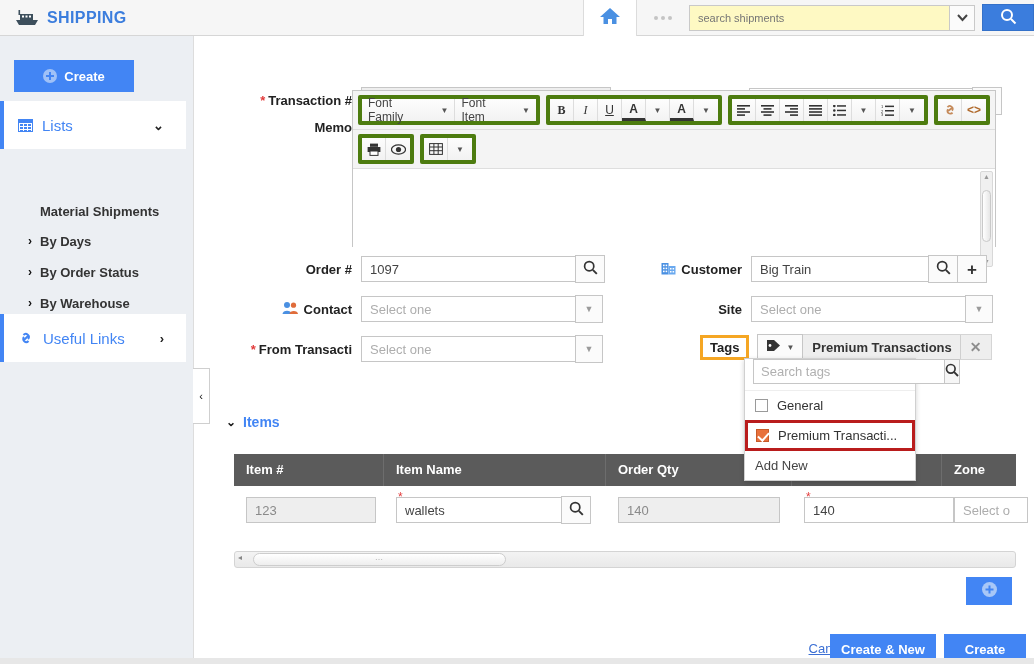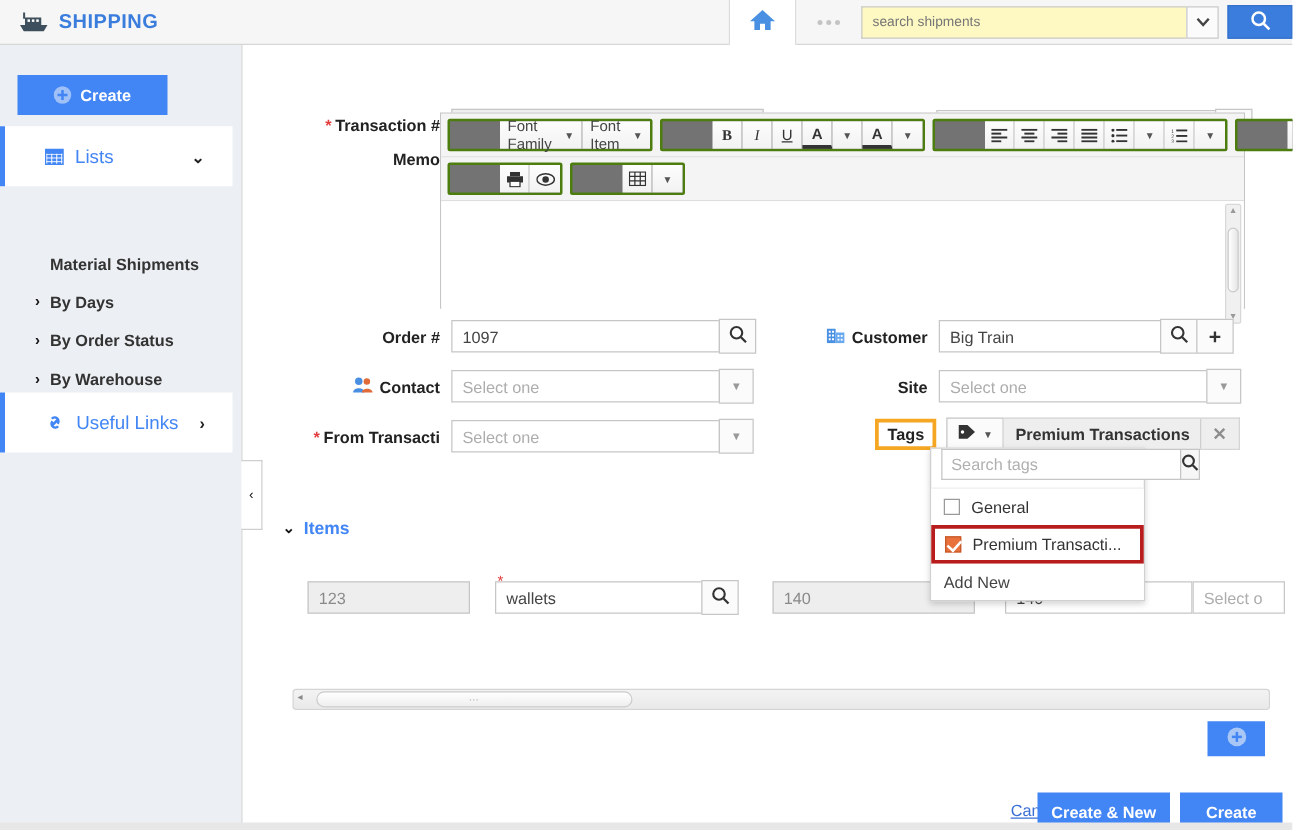--- a/index.html
+++ b/index.html
@@ -65,21 +65,21 @@
   }
   .plus-circ:before, .plus-circ:after {
     content:""; position:absolute; background:#4285f4;
   }
   .plus-circ:before { left:3px; top:6px; width:8px; height:2px; }
   .plus-circ:after { left:6px; top:3px; width:2px; height:8px; }
 
   .nav-card {
     position:absolute; left:0; width:186px; height:48px; background:#fff;
     border-left:4px solid #4285f4; display:flex; align-items:center;
-    padding-left:32px; cursor:pointer;
+    padding-left:14px; cursor:pointer;
   }
   .nav-card.lists { top:65px; }
   .nav-card.links { top:278px; }
   .nav-card .lbl { color:#4285f4; font-size:15px; font-weight:normal; }
   .nav-card .chev { position:absolute; right:22px; font-size:13px; color:#222; font-weight:bold;}
   .grid-icon {
     width:15px; height:13px; margin-right:9px; background:#4285f4;
     position:relative; display:inline-block;
   }
   .grid-icon:before{
@@ -131,21 +131,21 @@
   
   .editor {
     position:absolute; left:352px; top:90px; width:644px; height:157px;
     border:1px solid #c6c6c6; background:#fff;
   }
   .tb-row {
     display:flex; align-items:center; gap:6px; padding:4px 5px;
     background:#f4f4f4; border-bottom:1px solid #dedede; flex-wrap:nowrap;
   }
   .tb-row.second { border-bottom:1px solid #dedede; }
-  .tb-grp { display:flex; align-items:center; border:2px solid #4d7c0f; background:#737373; border-radius:2px;padding-left:40px; }
+  .tb-grp { display:flex; align-items:center; border:4px solid #4d7c0f; background:#bef264; border-radius:2px; }
   .tb-btn {
     min-width:24px; height:22px; display:flex; align-items:center; justify-content:center;
     border-right:1px solid #dddddd; font-size:12px; color:#333; cursor:pointer; padding:0 4px;
     background:linear-gradient(#fdfdfd,#f2f2f2);
   }
   .tb-btn:last-child { border-right:none; }
   .tb-sel {
     display:flex; align-items:center; justify-content:space-between; gap:10px;
     height:22px; padding:0 6px; font-size:12px; color:#444; cursor:pointer;
     border-right:1px solid #dddddd; background:linear-gradient(#fdfdfd,#f2f2f2);
@@ -622,20 +622,27 @@
         <span class="x">✕</span>
       </div>
     </div>
 
     <div class="items-hdr" style="left:20px; top:378px;">
       <span class="cv">⌄</span>
       <span class="tx">Items</span>
     </div>
 
     <div class="tbl" style="left:28px; top:418px; width:782px;">
+      <div class="tbl-head">
+        <div class="th" style="width:150px;">Item #</div>
+        <div class="th" style="width:222px;">Item Name</div>
+        <div class="th" style="width:186px;">Order Qty</div>
+        <div class="th" style="width:150px;"></div>
+        <div class="th" style="width:74px; border-right:none;">Zone</div>
+      </div>
       <div class="tbl-row">
         <div class="td" style="width:150px;">
           <input class="txt gray" style="width: 130px;" type="text" value="123">
         </div>
         <div class="td" style="width:222px;">
           <span class="star">*</span>
           <input class="txt" style="width: 166px;" type="text" value="wallets">
           <div class="btn-sq">
             <span>
               <svg width="15" height="15" viewBox="0 0 15 15">

